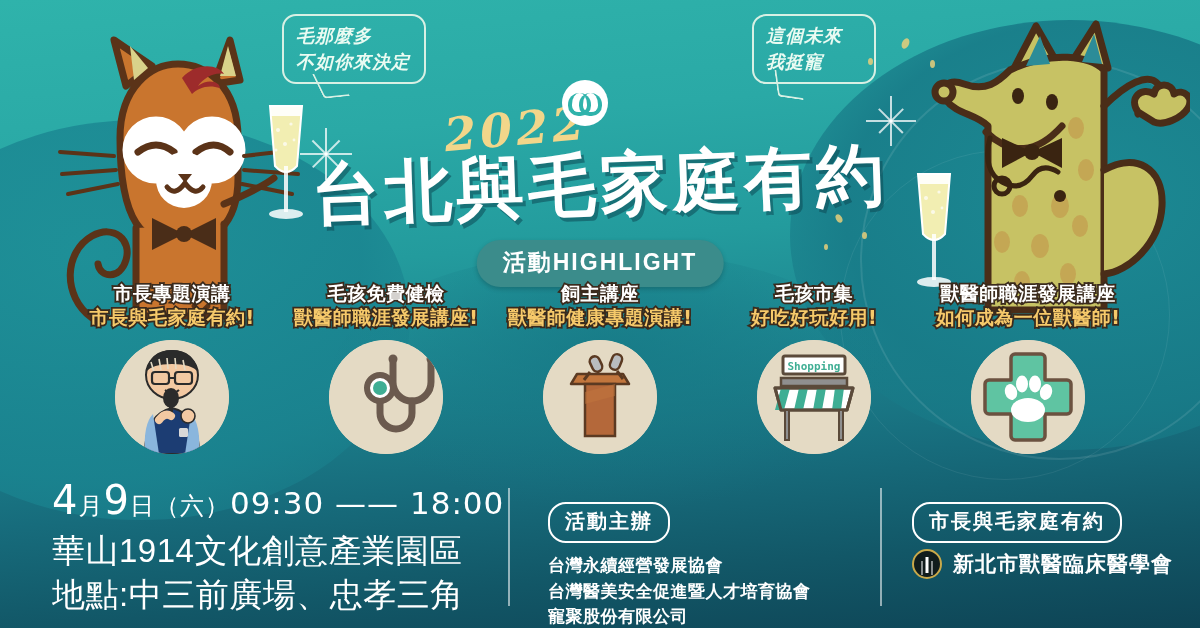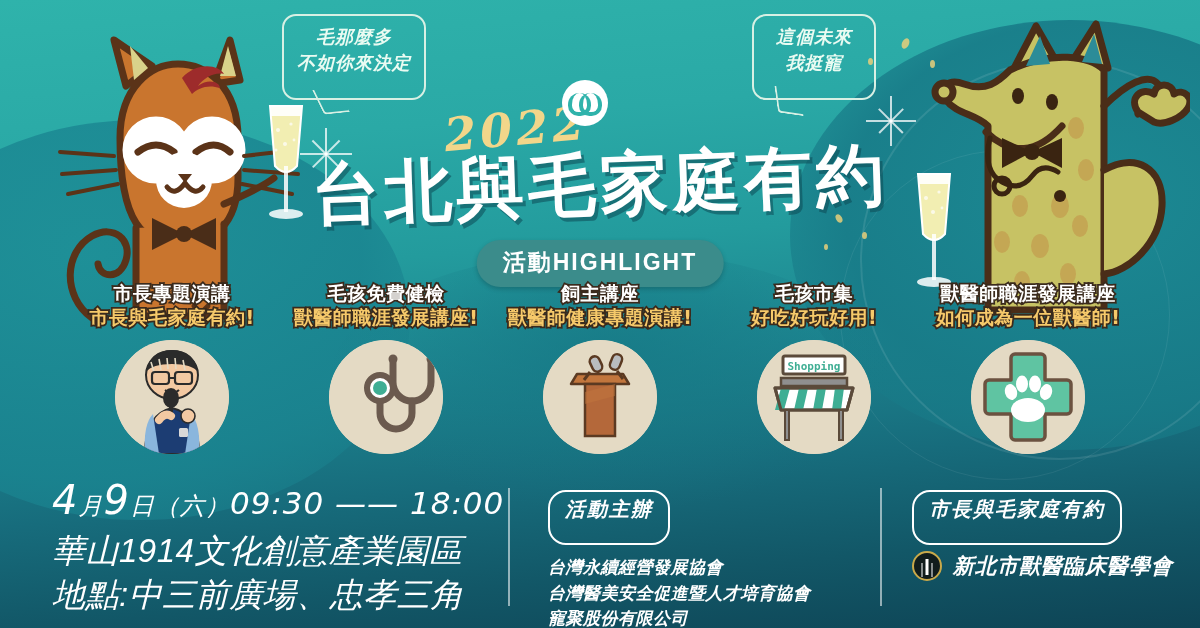--- a/index.html
+++ b/index.html
@@ -67,25 +67,24 @@
     position: absolute; border-radius: 50%;
     background: #e8cf7a; opacity: .85;
   }
 
   
   .bubble {
     position: absolute;
     border: 2px solid #d8f0e4;
     border-radius: 14px;
     color: #eafbf2;
-    text-align: center;
-    padding: 8px 12px 22px;
+    padding: 8px 12px 6px;
     line-height: 1.45;
     font-size: 18px;
-    font-family: Liberation Sans, sans-serif;
+    font-family: Liberation Mono, monospace;
     font-style: italic;
     font-weight: bold;
     letter-spacing: 1px;
   }
   .bubble .tail {
     position: absolute;
     width: 26px; height: 26px;
     border-left: 2px solid #d8f0e4;
     border-bottom: 2px solid #d8f0e4;
     bottom: -16px;
@@ -168,21 +167,21 @@
     width: 114px; height: 114px;
     margin: 10px auto 0;
     border-radius: 50%;
     background: #e4dac4;
     position: relative;
     overflow: hidden;
     display: flex; align-items: center; justify-content: center;
   }
 
   
-  #bottom { position: absolute; left: 0; top: 470px; width: 1200px; height: 158px; font-style: italic; }
+  #bottom { position: absolute; left: 0; top: 470px; width: 1200px; height: 158px; }
   #info-left {
     position: absolute; left: 52px; top: 2px;
     color: #ffffff;
   }
   .date-line {
     font-size: 31px; line-height: 1.42;
     letter-spacing: 1px; white-space: nowrap;
     font-family: "DejaVu Sans", sans-serif;
   }
   .date-line .big { font-size: 40px; }
@@ -203,23 +202,24 @@
 
   #info-mid  { position: absolute; left: 548px; top: 20px; }
   #info-right{ position: absolute; left: 912px; top: 20px; }
 
   .pill {
     display: inline-block;
     border: 2px solid #ffffff;
     border-radius: 18px;
     color: #ffffff;
     font-size: 20px; font-weight: bold;
-    padding: 4px 15px 20px;
+    padding: 4px 15px 6px;
     letter-spacing: 2px;
     white-space: nowrap;
+    margin-top: 12px;
   }
   .org-list { margin-top: 10px; color: #ffffff; }
   .org-list div {
     font-size: 17px; line-height: 1.5;
     font-weight: bold; letter-spacing: .5px;
     white-space: nowrap;
   }
   #vet-row {
     margin-top: 6px;
     display: flex; align-items: center; gap: 11px;

